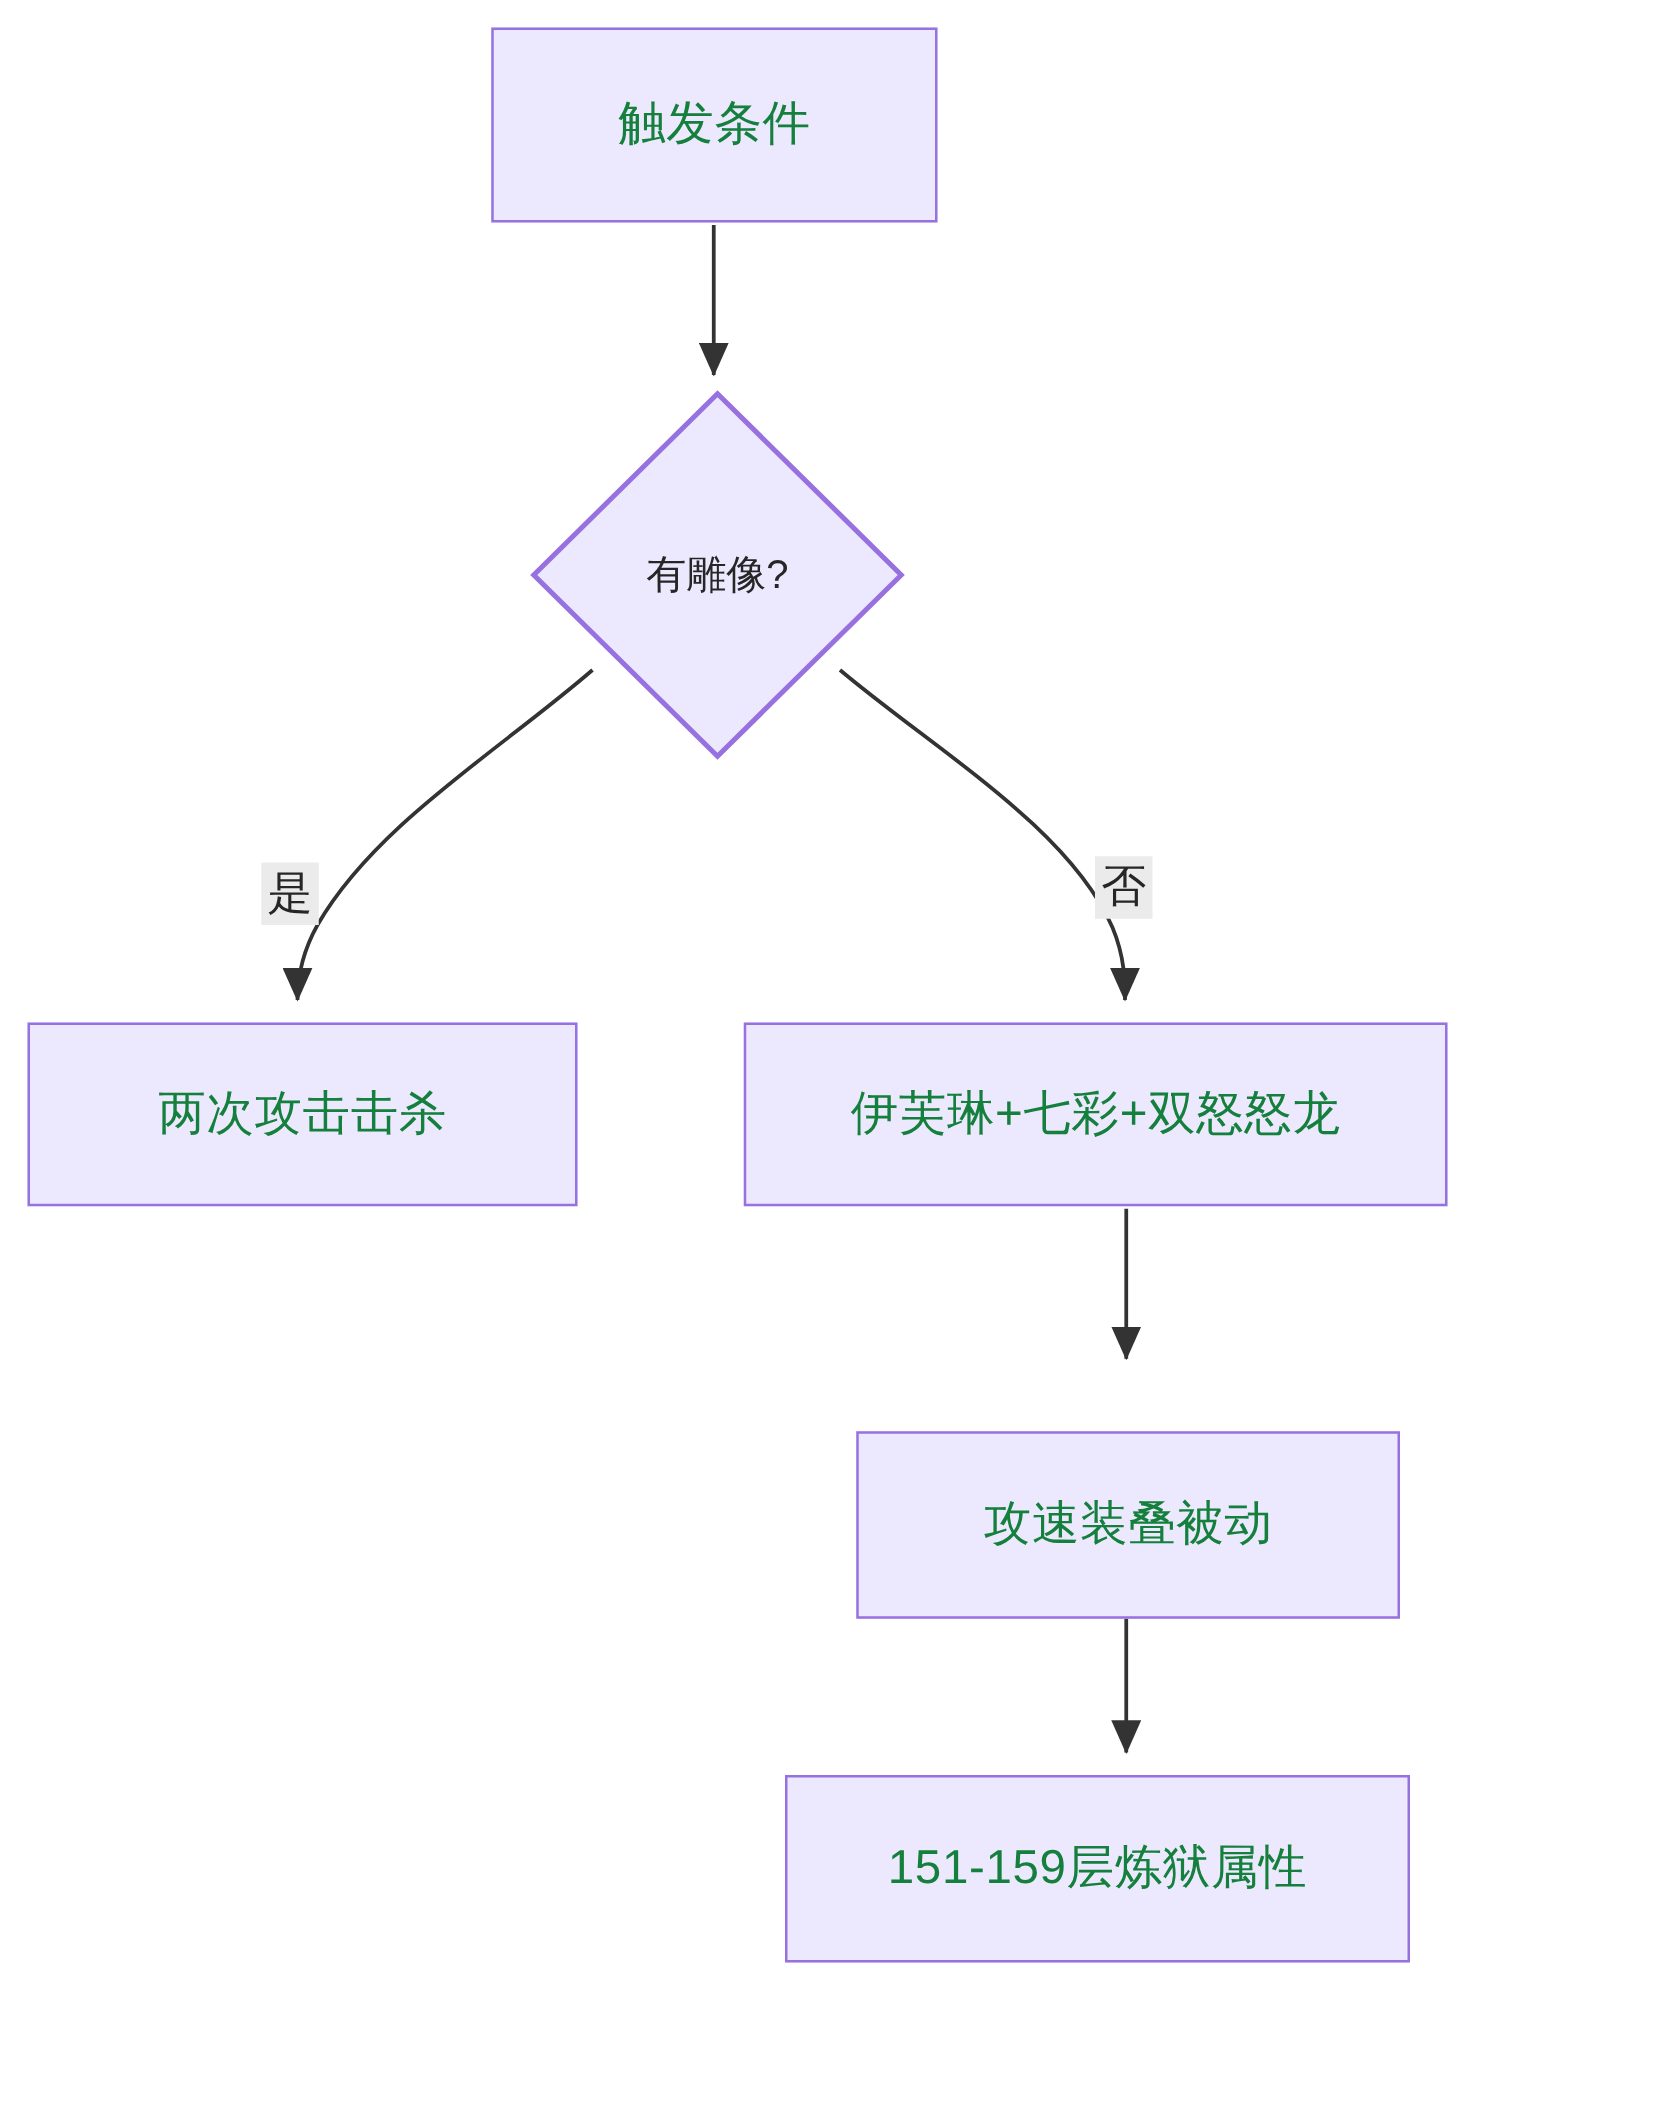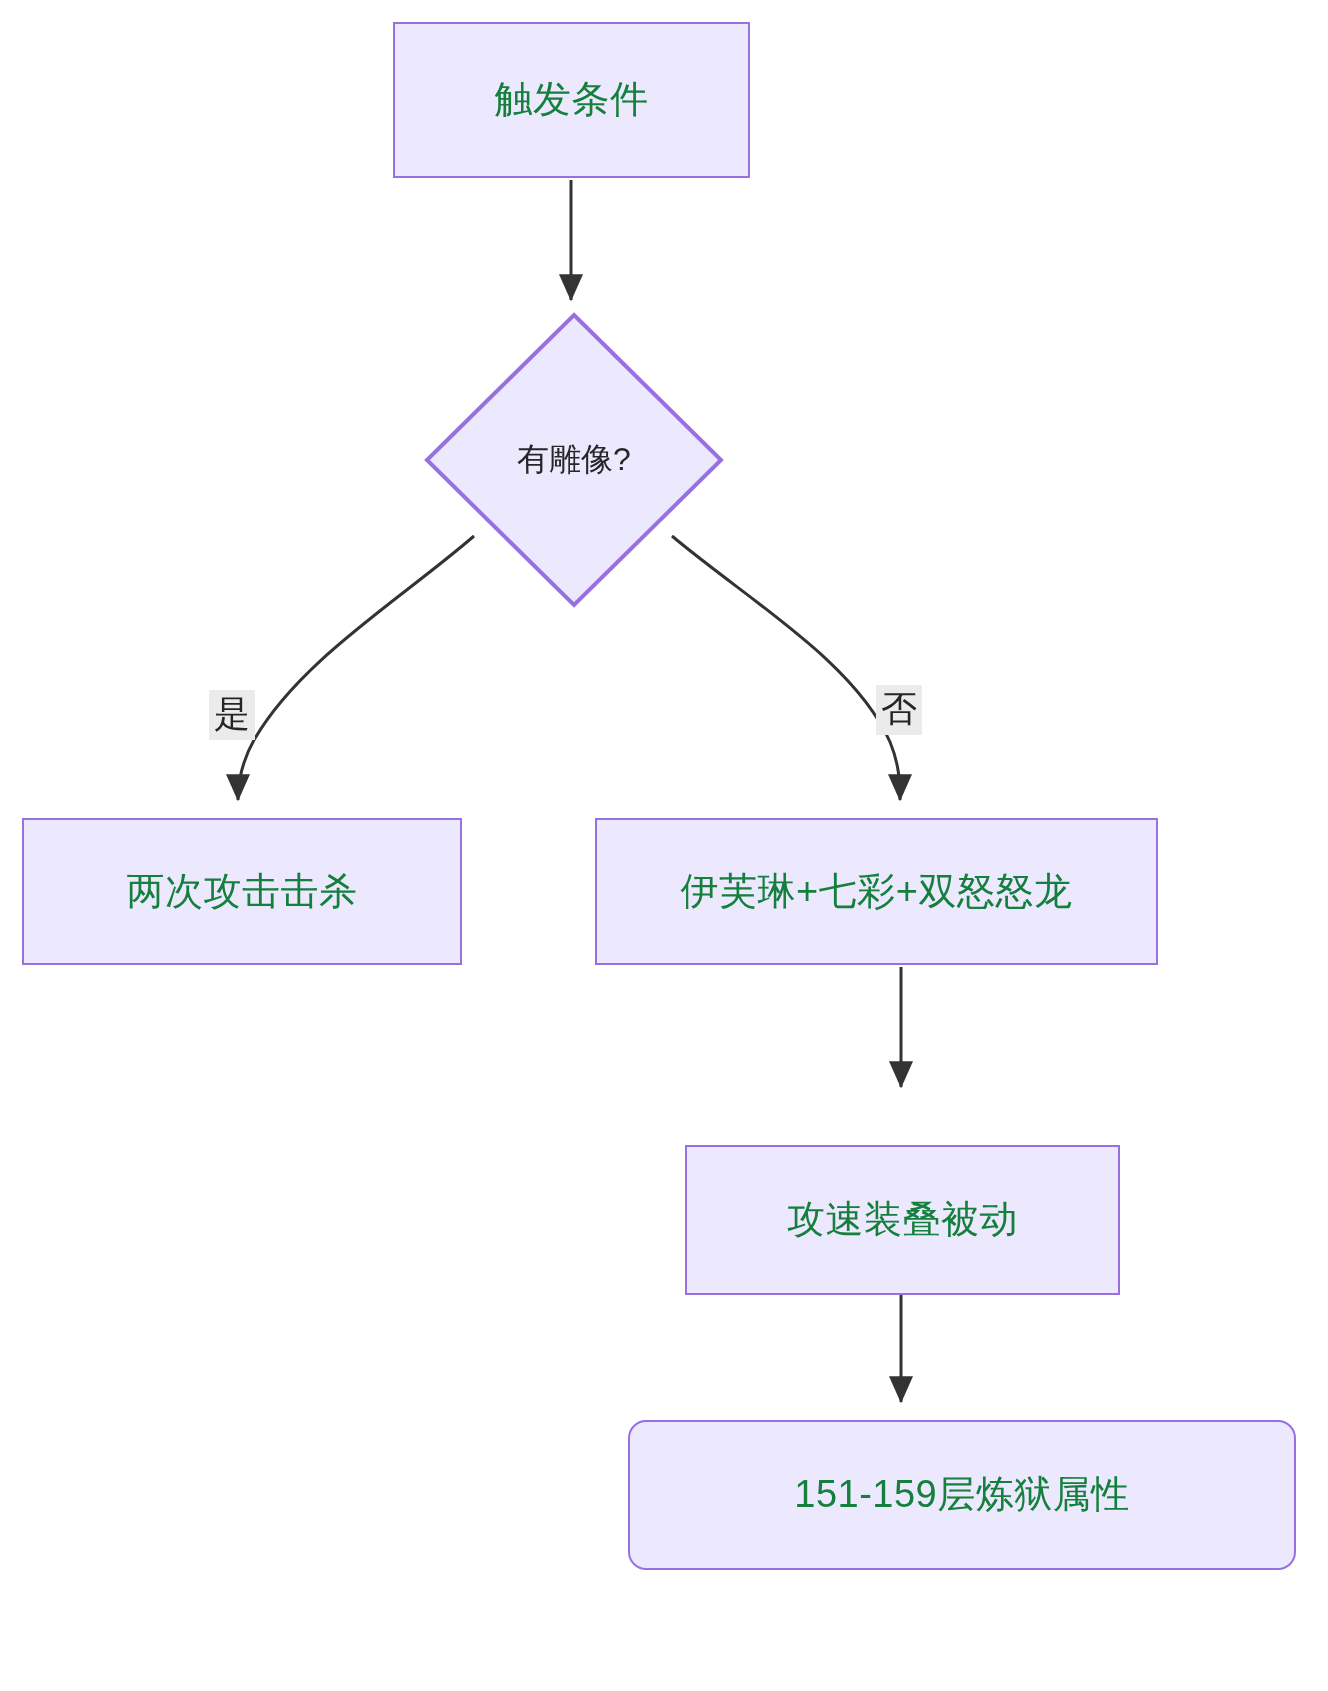--- a/index.html
+++ b/index.html
@@ -42,21 +42,21 @@
     color: #15803d;
     font-size: 38px;
     line-height: 1.25;
     letter-spacing: 0.5px;
     white-space: nowrap;
   }
   #node-trigger      { left: 393px;  top: 22px;   width: 357px; height: 156px; }
   #node-kill-two     { left: 22px;   top: 818px;  width: 440px; height: 147px; }
   #node-combo        { left: 595px;  top: 818px;  width: 563px; height: 147px; }
   #node-passive      { left: 685px;  top: 1105px; width: 435px; height: 150px; margin-top: 40px; }
-  #node-floors       { left: 628px;  top: 1420px; width: 668px; height: 150px; border-radius: 18px; }
+  #node-floors       { left: 628px;  top: 1420px; width: 500px; height: 150px; }
 
   .diamond-wrap {
     position: absolute;
     left: 424px;
     top: 312px;
     width: 300px;
     height: 296px;
   }
   .diamond-shape {
     position: absolute;

